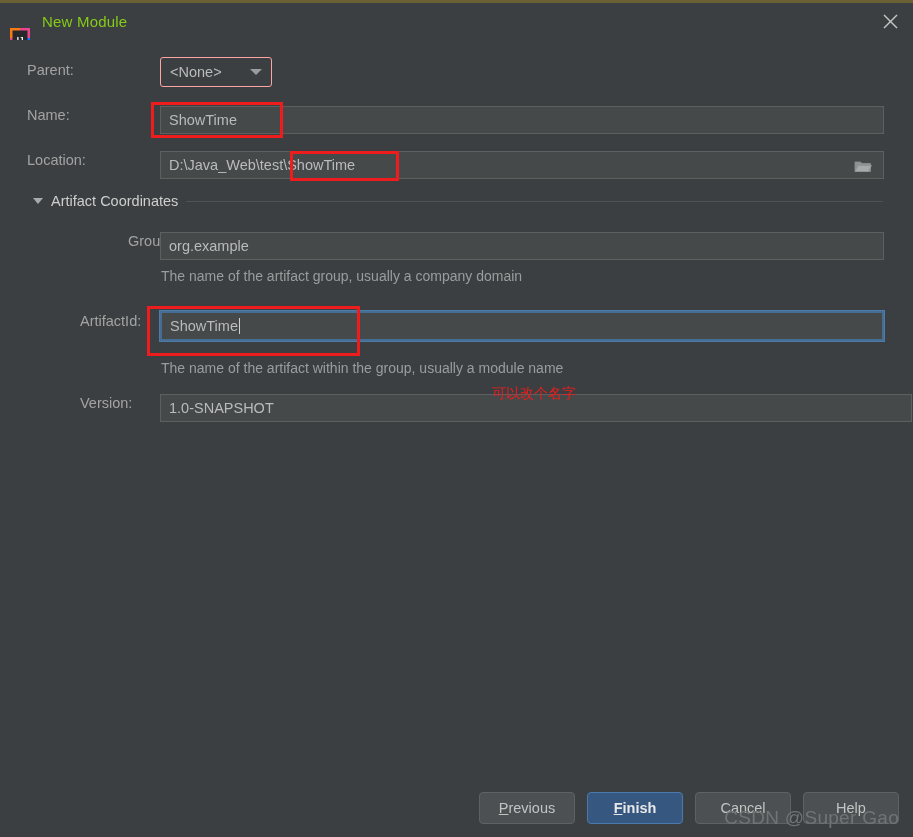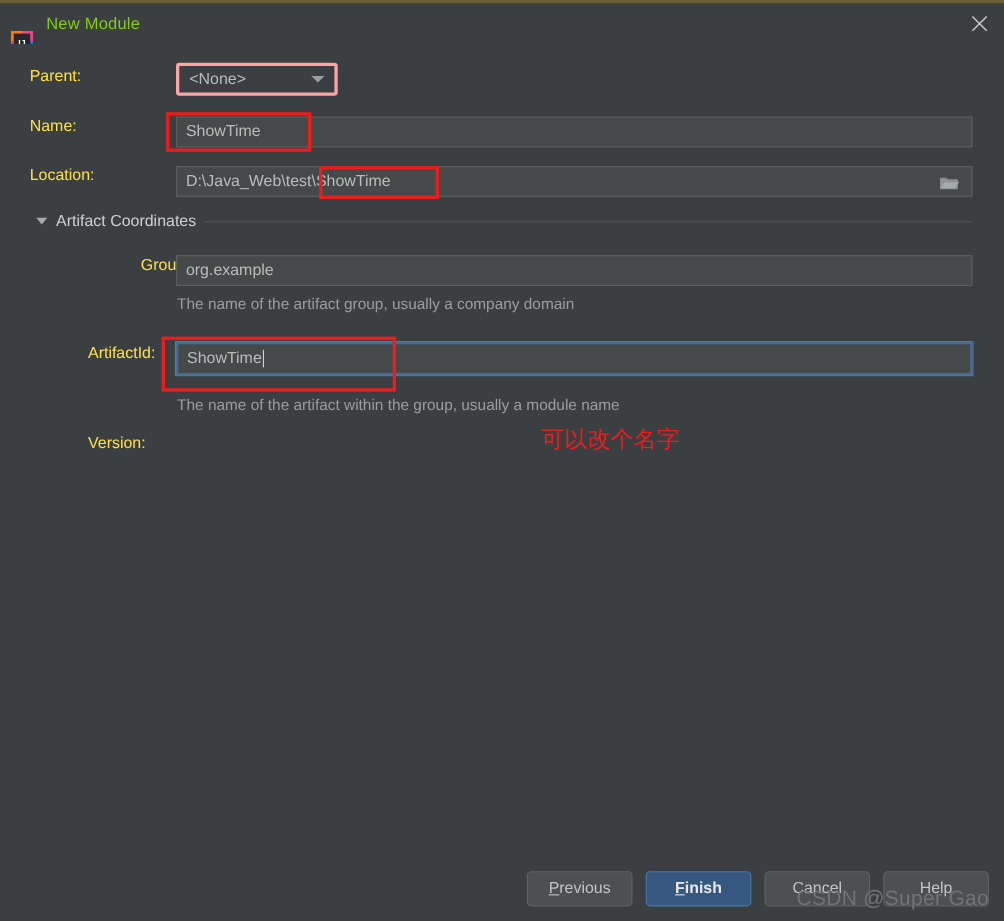--- a/index.html
+++ b/index.html
@@ -69,21 +69,21 @@
     background: #3c3f41;
   }
 
   .row {
     position: absolute;
     display: flex;
     align-items: center;
   }
   .lbl {
     font-size: 14.5px;
-    color: #fde047;
+    color: #a3a3a3;
     white-space: nowrap;
   }
 
   
   .tf {
     background: #45494a;
     border: 1px solid #5e6060;
     box-sizing: border-box;
     height: 28px;
     display: flex;
@@ -103,24 +103,24 @@
     display: inline-block;
     width: 1px;
     height: 16px;
     background: #d0d0d0;
     margin-left: 1px;
   }
 
   
   .combo {
     background: #3c3f41;
-    border: 3px solid #fca5a5;
+    border: 1px solid #fca5a5;
     border-radius: 3px;
     height: 30px;
-    width: 147px;
+    width: 112px;
     box-sizing: border-box;
     display: flex;
     align-items: center;
     justify-content: space-between;
     padding: 0 9px;
     font-size: 14.5px;
     color: #bbbbbb;
   }
   .arrow-down {
     width: 0; height: 0;
@@ -176,21 +176,21 @@
   
   .anno-box {
     position: absolute;
     border: 3px solid #ee1c1c;
     box-sizing: border-box;
     pointer-events: none;
   }
   .anno-text {
     position: absolute;
     color: #f01c1c;
-    font-size: 21px;
+    font-size: 14px;
     white-space: nowrap;
     font-family: "DejaVu Sans", sans-serif;
   }
 
   
   .footer {
     position: absolute;
     left: 0;
     right: 0;
     bottom: 0;
@@ -307,20 +307,23 @@
       <span class="lbl">ArtifactId:</span>
     </div>
     <div class="tf focused" style="position:absolute; left:160px; top:271px; width:724px; height:30px;">
       <span>ShowTime</span>
       <span class="caret"></span>
     </div>
     <div class="hint" style="left:161px; top:320px;">The name of the artifact within the group, usually a module name</div>
 
     <div class="row" style="left:80px; top:355px;">
       <span class="lbl">Version:</span>
+    </div>
+    <div class="tf readonly" style="position:absolute; left:160px; top:354px; width:752px;">
+      <span>1.0-SNAPSHOT</span>
     </div>
 
     <div class="anno-box" style="left:151px; top:62px; width:132px; height:36px;"></div>
     <div class="anno-box" style="left:290px; top:111px; width:109px; height:30px;"></div>
     <div class="anno-box" style="left:147px; top:266px; width:213px; height:50px;"></div>
     <div class="anno-text" style="left:492px; top:345px;">可以改个名字</div>
 
     <div class="footer">
       <div class="btn">
         <span class="mnem">P</span>

